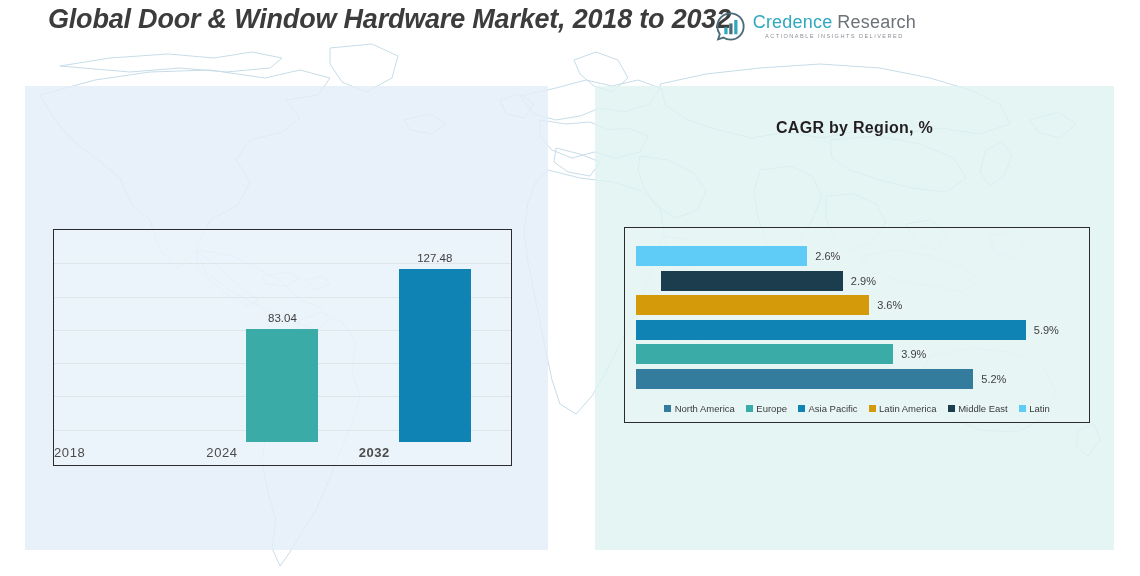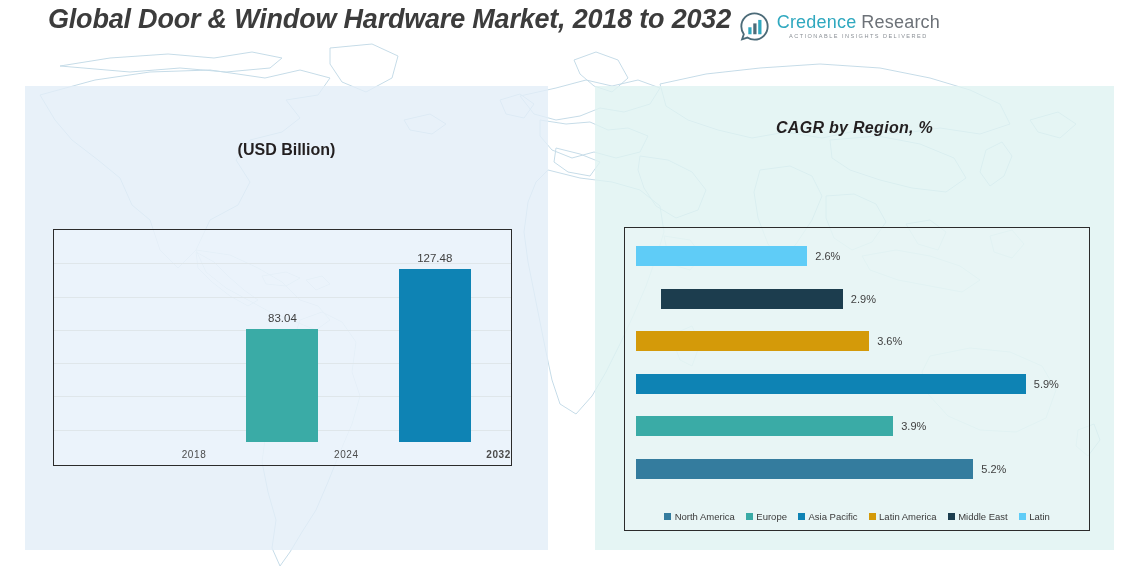--- a/index.html
+++ b/index.html
@@ -39,21 +39,21 @@
     top: 4px;
     font-size: 27px;
     font-weight: bold;
     font-style: italic;
     color: #3c3c3c;
     letter-spacing: -0.2px;
     white-space: nowrap;
   }
   #brand-logo {
     position: absolute;
-    right: 30px;
+    right: 54px;
     top: 11px;
     display: flex;
     align-items: center;
     gap: 7px;
   }
   #brand-mark { flex: 0 0 auto; }
   .brand-text-wrap {
     display: flex;
     flex-direction: column;
     justify-content: center;
@@ -90,21 +90,20 @@
   }
   #panel-left {
     left: 25px; top: 86px;
     width: 523px; height: 464px;
     background: rgba(226,238,247,0.80);
   }
   #panel-right {
     left: 595px; top: 86px;
     width: 519px; height: 464px;
     background: rgba(223,243,241,0.80);
-    font-style: italic;
   }
 
   .panel-heading {
     position: absolute;
     width: 100%;
     text-align: center;
     color: #231f20;
     z-index: 2;
   }
   #left-heading-1 {
@@ -131,21 +130,21 @@
     background: rgba(240,247,252,0.45);
     box-sizing: border-box;
     z-index: 2;
   }
   #chart-frame-left {
     left: 53px; top: 229px;
     width: 459px; height: 237px;
   }
   #chart-frame-right {
     left: 624px; top: 227px;
-    width: 466px; height: 304px;
+    width: 466px; height: 196px;
     background: rgba(234,247,246,0.45);
   }
 
   .gridlines {
     position: absolute;
     left: 0; top: 0;
     width: 100%; height: 100%;
   }
   .gridline {
     position: absolute;
@@ -185,22 +184,22 @@
   #column-axis {
     position: absolute;
     left: 0; right: 0;
     bottom: 0;
     height: 23px;
   }
   .column-axis-label {
     position: absolute;
     bottom: 5px;
     width: 33.33%;
-    text-align: right;
-    font-size: 10px;
+    text-align: left;
+    font-size: 13px;
     color: #4b4b4b;
     letter-spacing: 0.6px;
   }
 
   
   #hbar-plot {
     position: absolute;
     left: 11px;
     right: 8px;
     top: 12px;
@@ -329,21 +328,20 @@
       <div class="brand-names">
         <span id="brand-name-1">Credence</span>
         <span id="brand-name-2">Research</span>
       </div>
       <div id="brand-tagline">Actionable Insights Delivered</div>
     </div>
   </div>
 </div>
 
 <div class="panel" id="panel-left">
-  <div class="panel-heading" id="left-heading-2">(USD Billion)</div>
 </div>
 
 <div class="chart-frame" id="chart-frame-left">
   <div class="gridlines" id="left-gridlines">
       <div class="gridline" style="top: 33px;"></div>
       <div class="gridline" style="top: 67px;"></div>
       <div class="gridline" style="top: 100px;"></div>
       <div class="gridline" style="top: 133px;"></div>
       <div class="gridline" style="top: 166px;"></div>
       <div class="gridline" style="top: 200px;"></div>

